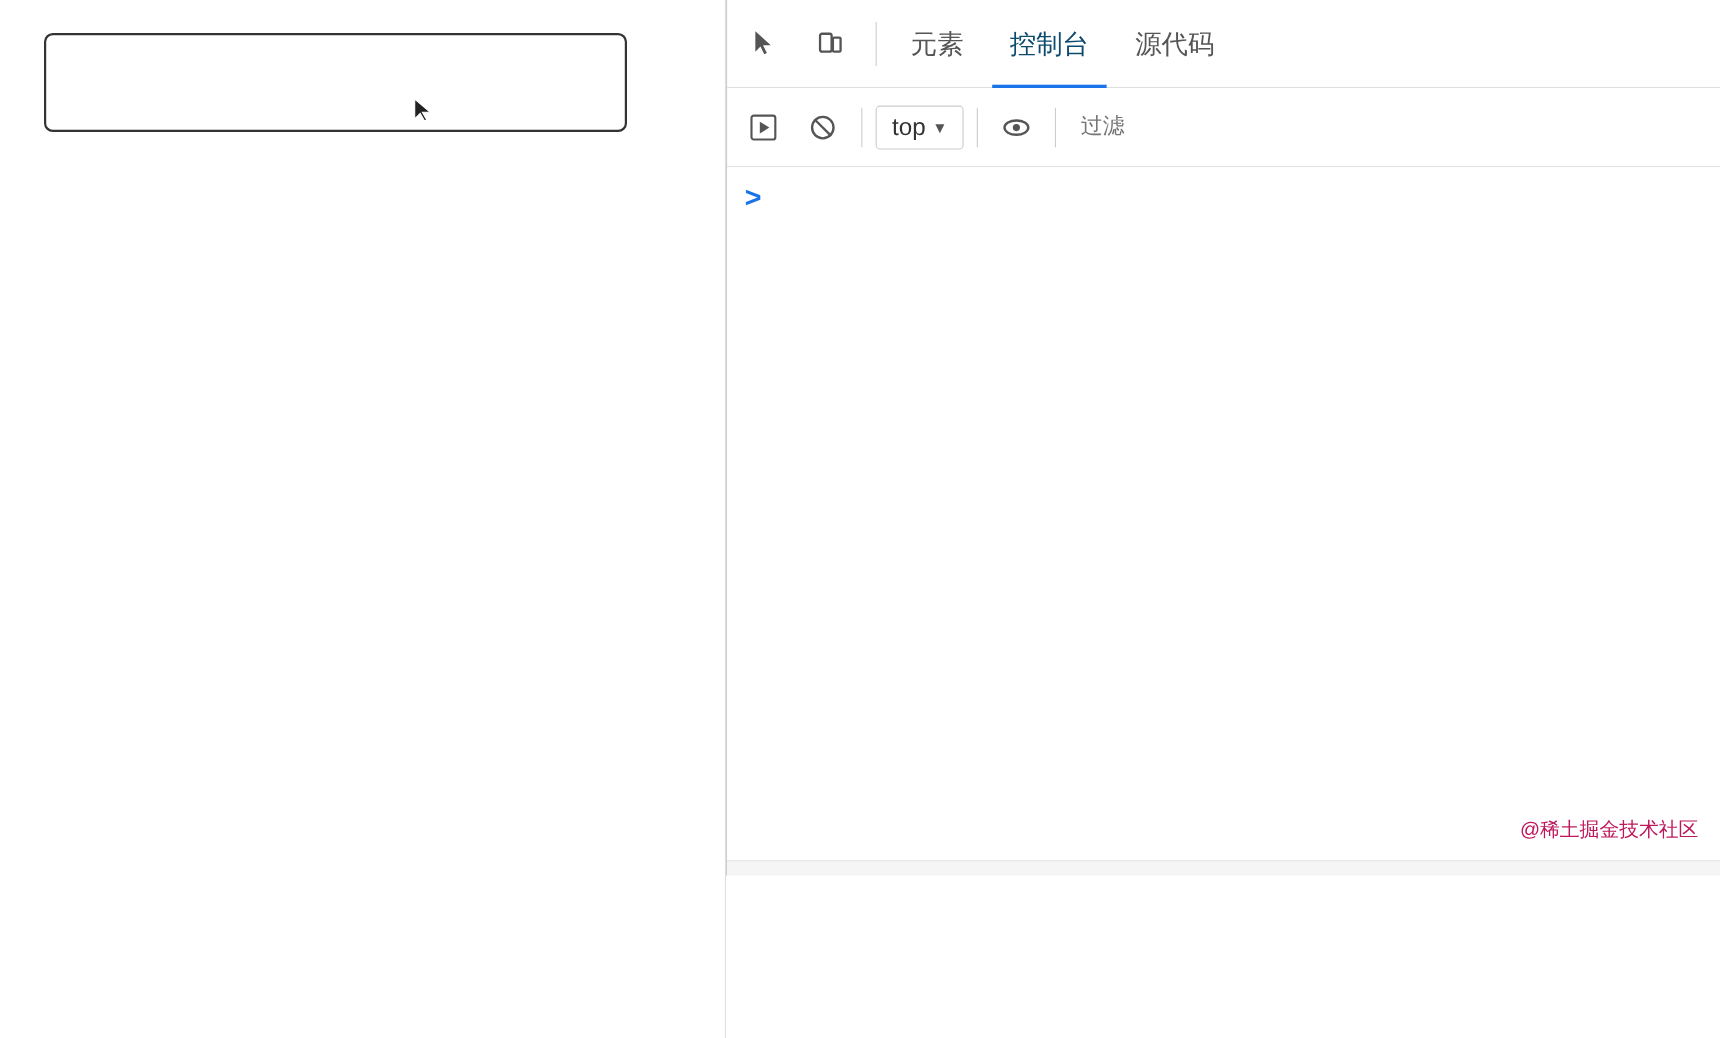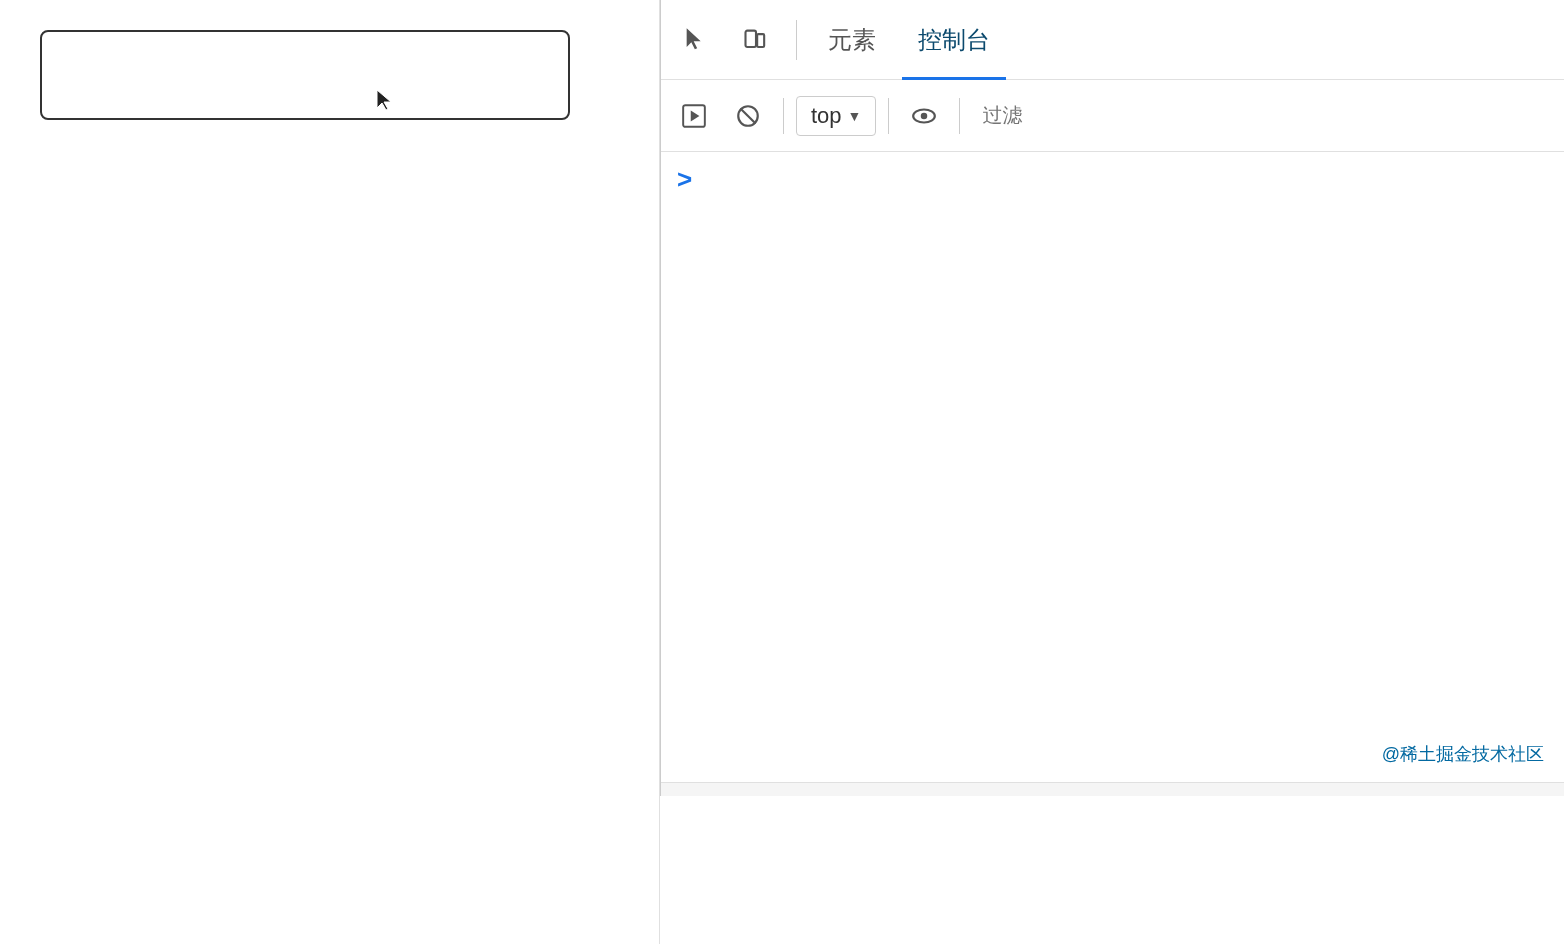--- a/index.html
+++ b/index.html
@@ -207,21 +207,21 @@
       font-weight: bold;
       cursor: pointer;
     }
 
     
     .watermark {
       position: absolute;
       bottom: 16px;
       right: 20px;
       font-size: 18px;
-      color: #0369a1;
+      color: #be185d;
     }
 
     
     .devtools-bottom-bar {
       height: 14px;
       background: #f5f5f5;
       border-top: 1px solid #e0e0e0;
     }
   </style>
 </head>
@@ -255,20 +255,21 @@
         <rect x="13" y="7" width="6" height="11" rx="1" fill="none" stroke="#555" stroke-width="1.8"></rect>
       </svg>
     </div>
 
     <div class="tabs-divider"></div>
 
     <div class="tab-item">元素</div>
 
     <div class="tab-item active">控制台</div>
 
+    <div class="tab-item">源代码</div>
   </div>
 
   <div class="devtools-toolbar">
 
     <div class="toolbar-icon-btn">
       <svg viewBox="0 0 24 24" xmlns="http://www.w3.org/2000/svg">
 
         <rect x="2" y="2" width="20" height="20" rx="2" fill="none" stroke="#555" stroke-width="1.8"></rect>
         <polygon points="9,7 9,17 17,12" fill="#555"></polygon>
       </svg>

